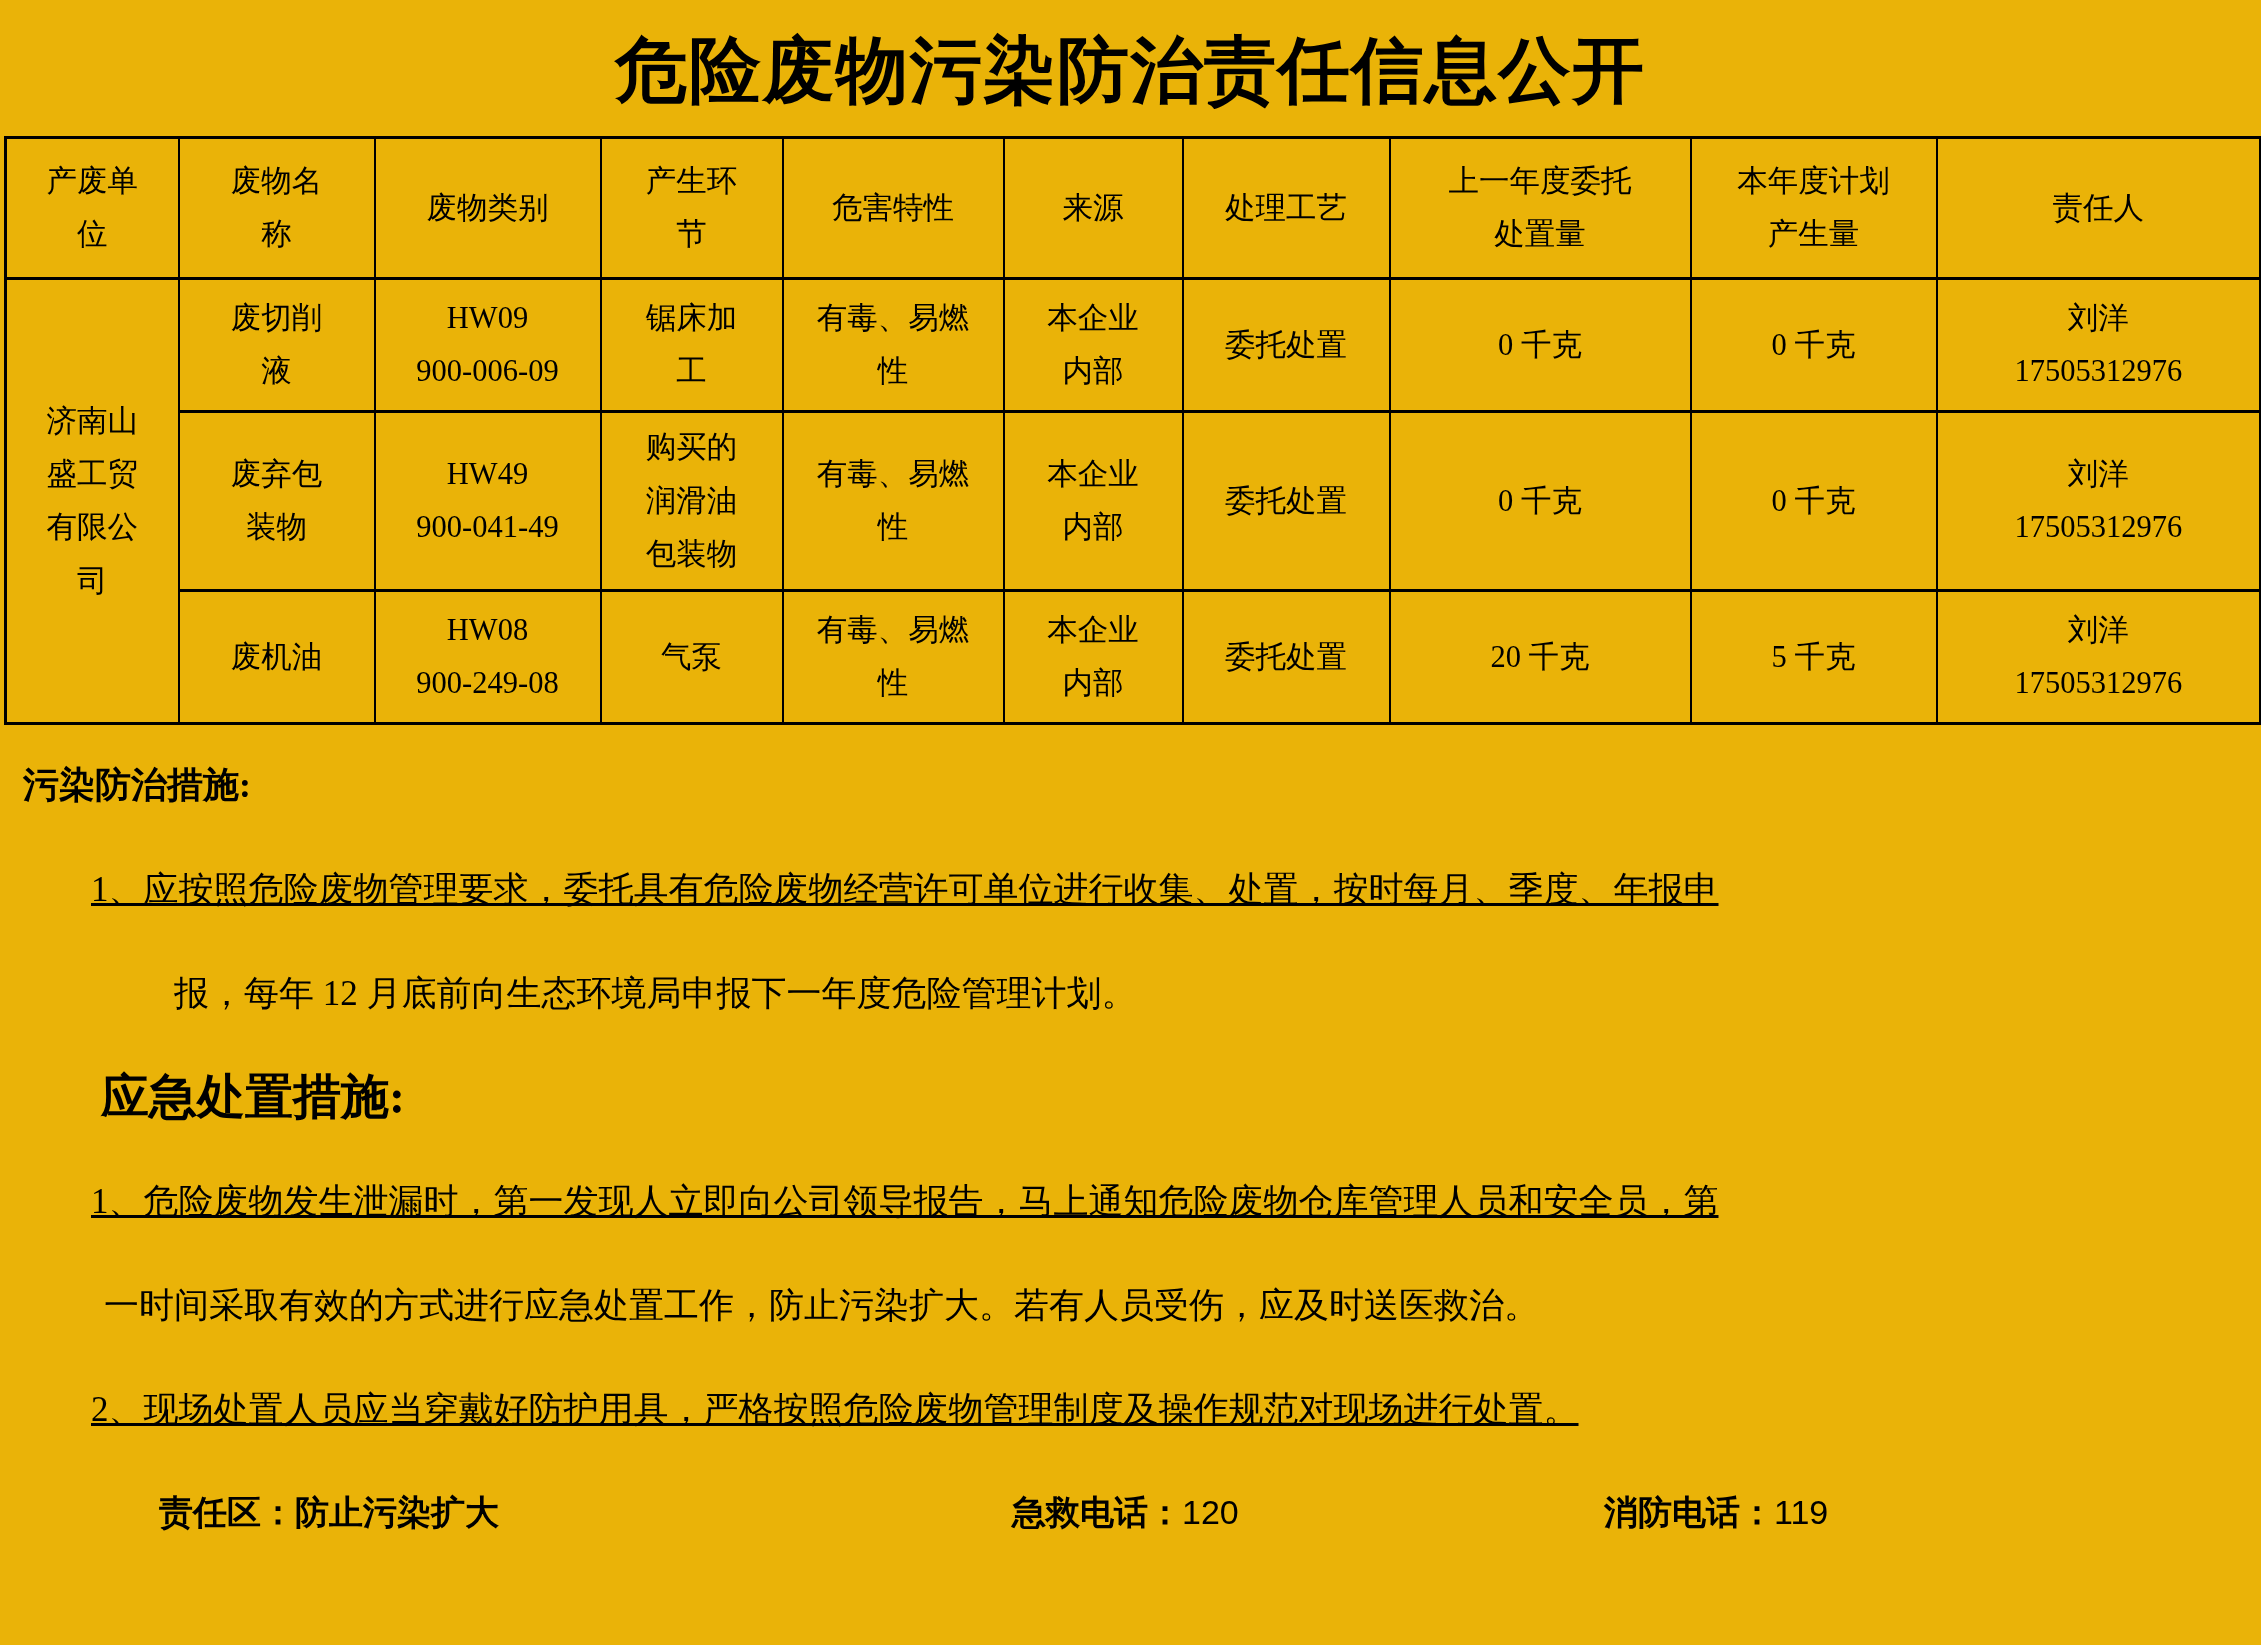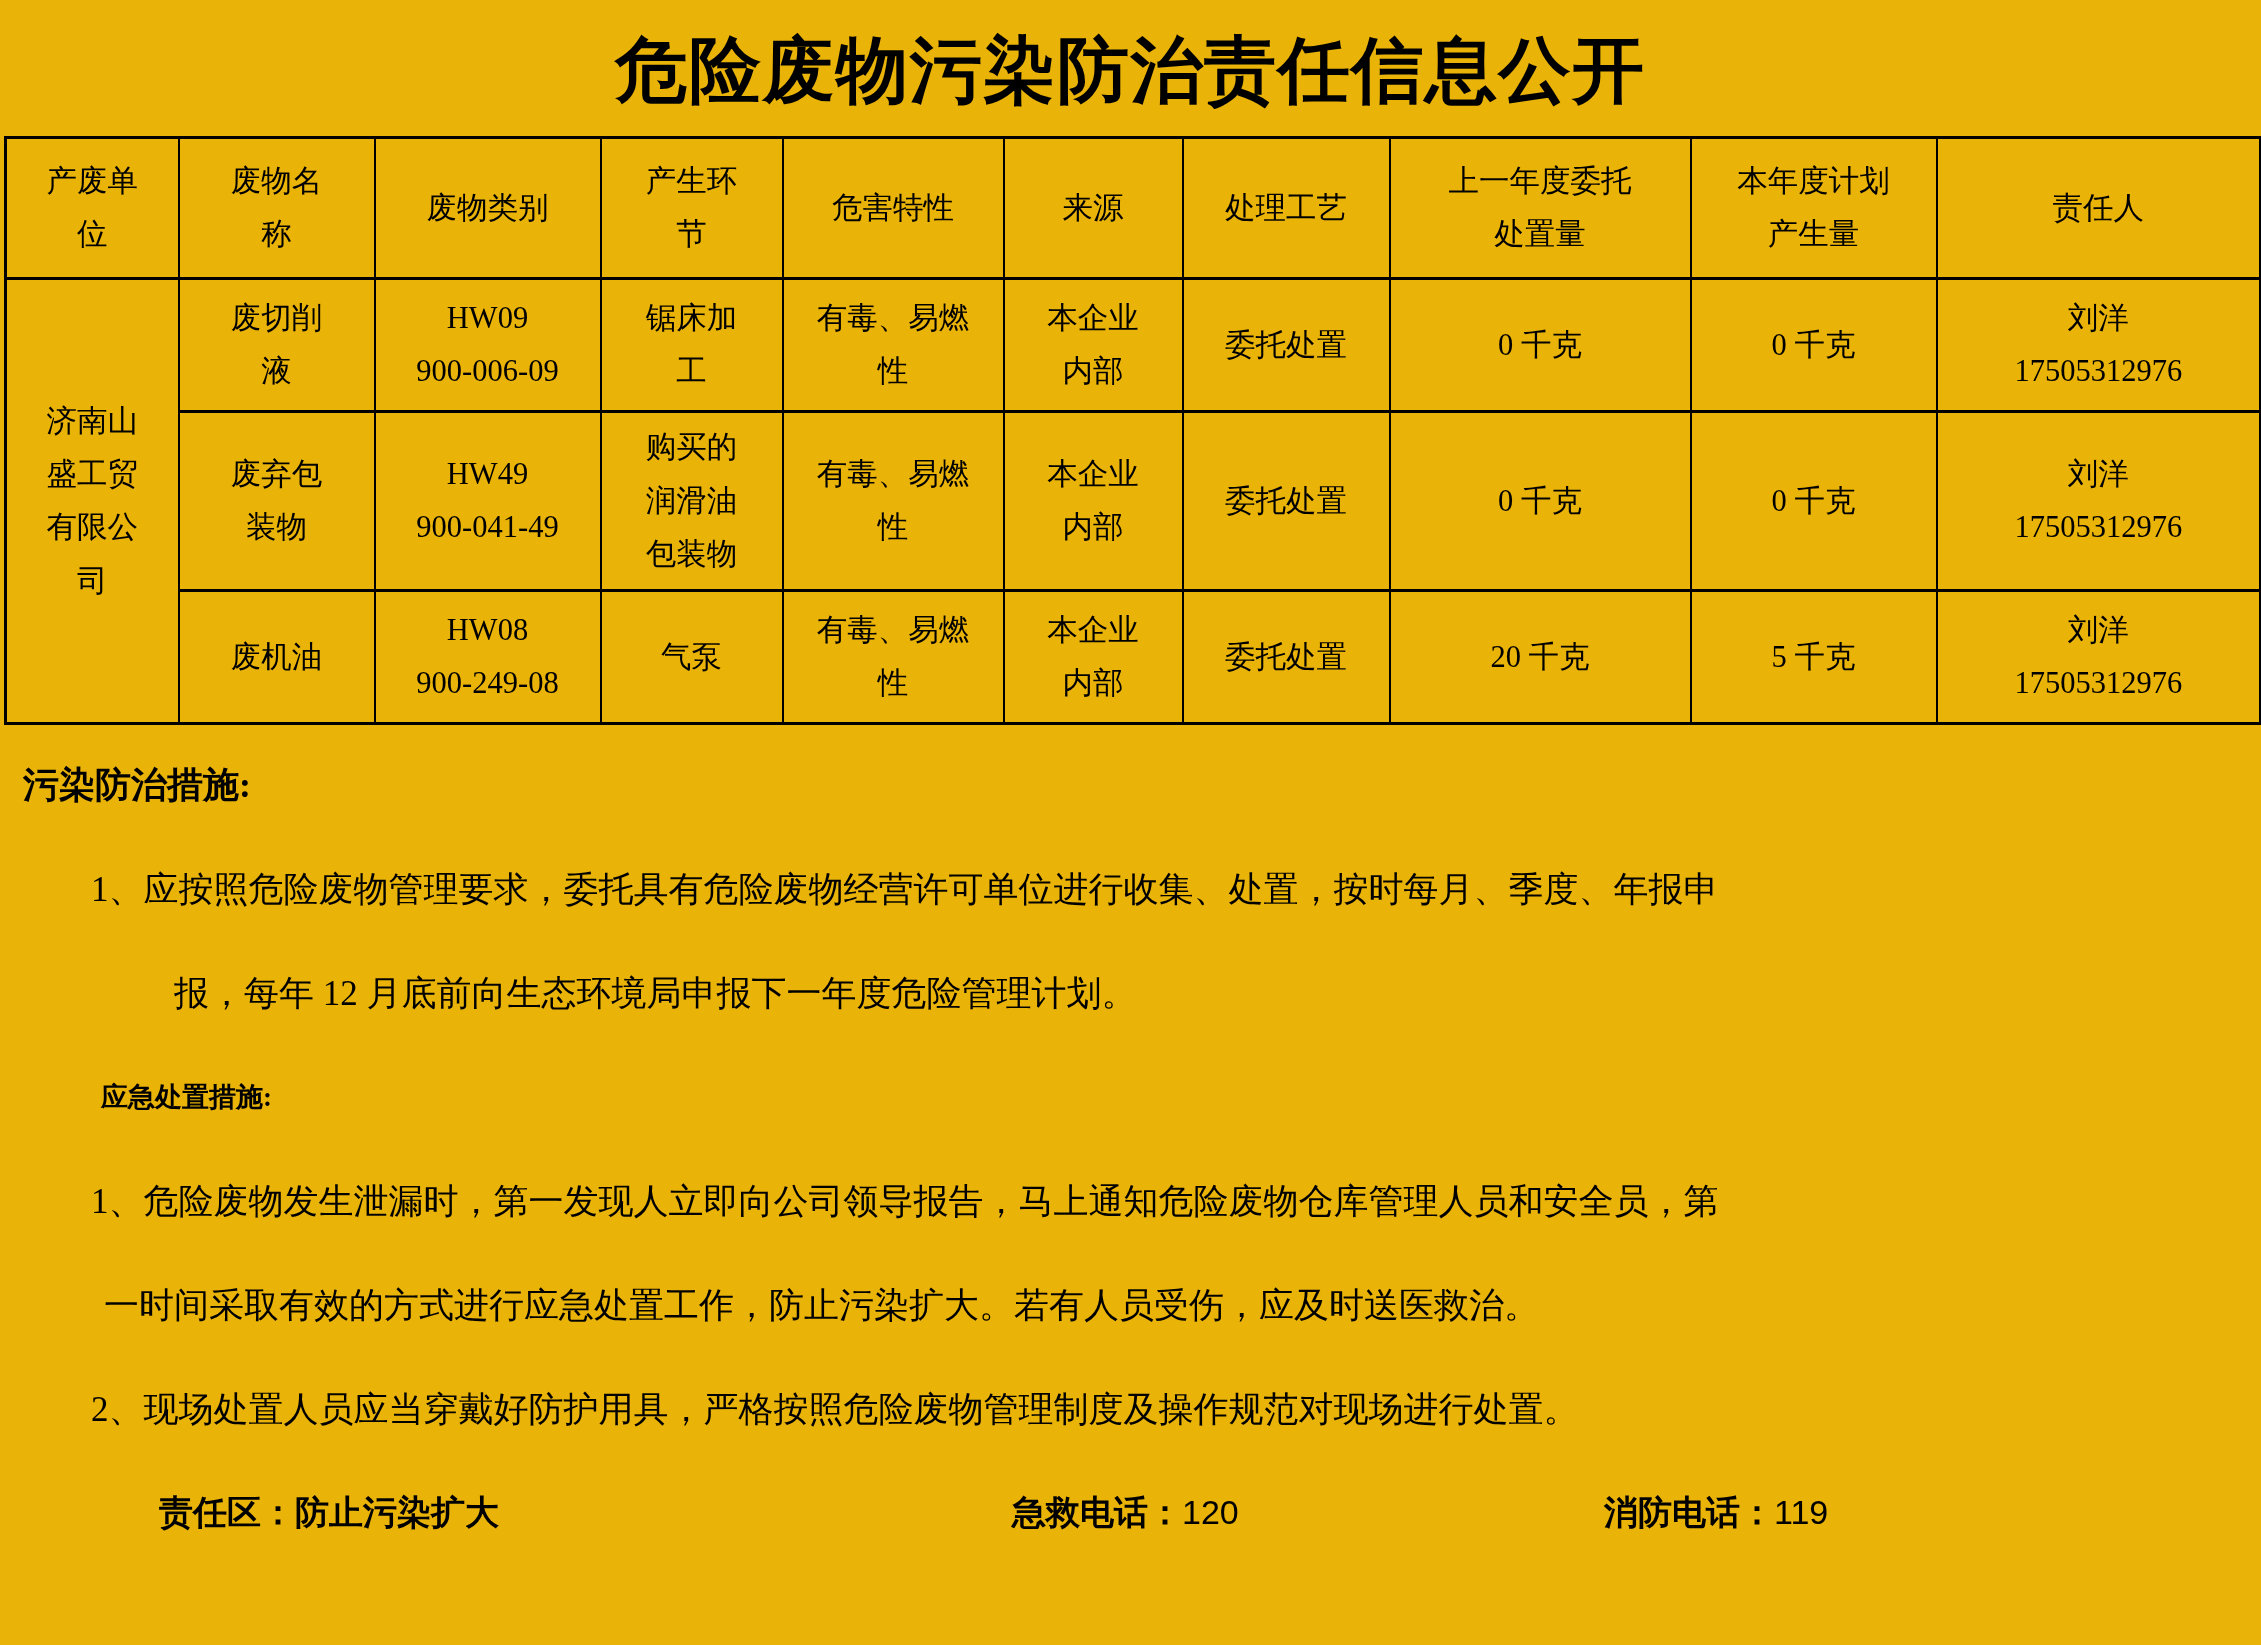--- a/index.html
+++ b/index.html
@@ -50,22 +50,22 @@
 
   .measures { margin-top: 8px; }
   .line {
     height: 104px;
     display: flex;
     align-items: center;
     font-size: 35px;
     white-space: nowrap;
   }
   .line.head1 { margin-left: 23px;  font-weight: 700; font-size: 36px; }
-  .line.head2 { margin-left: 101px; font-weight: 700; font-size: 27px; }
-  .line.item  { margin-left: 91px; }
+  .line.head2 { margin-left: 101px; font-weight: 700; font-size: 48px; }
+  .line.item  { margin-left: 91px; text-decoration: underline; }
   .line.cont1 { margin-left: 174px; }
   .line.cont2 { margin-left: 104px; }
 
   .footer-row { position: relative; height: 104px; font-weight: 700; font-size: 34px; }
   .footer-item { position: absolute; top: 50%; transform: translateY(-50%); white-space: nowrap; }
   .f-zone { left: 159px; }
   .f-emergency { left: 1012px; }
   .f-fire { left: 1604px; }
   .f-num { font-family: "Liberation Sans", "DejaVu Sans", sans-serif; font-weight: 400; }
 </style>

